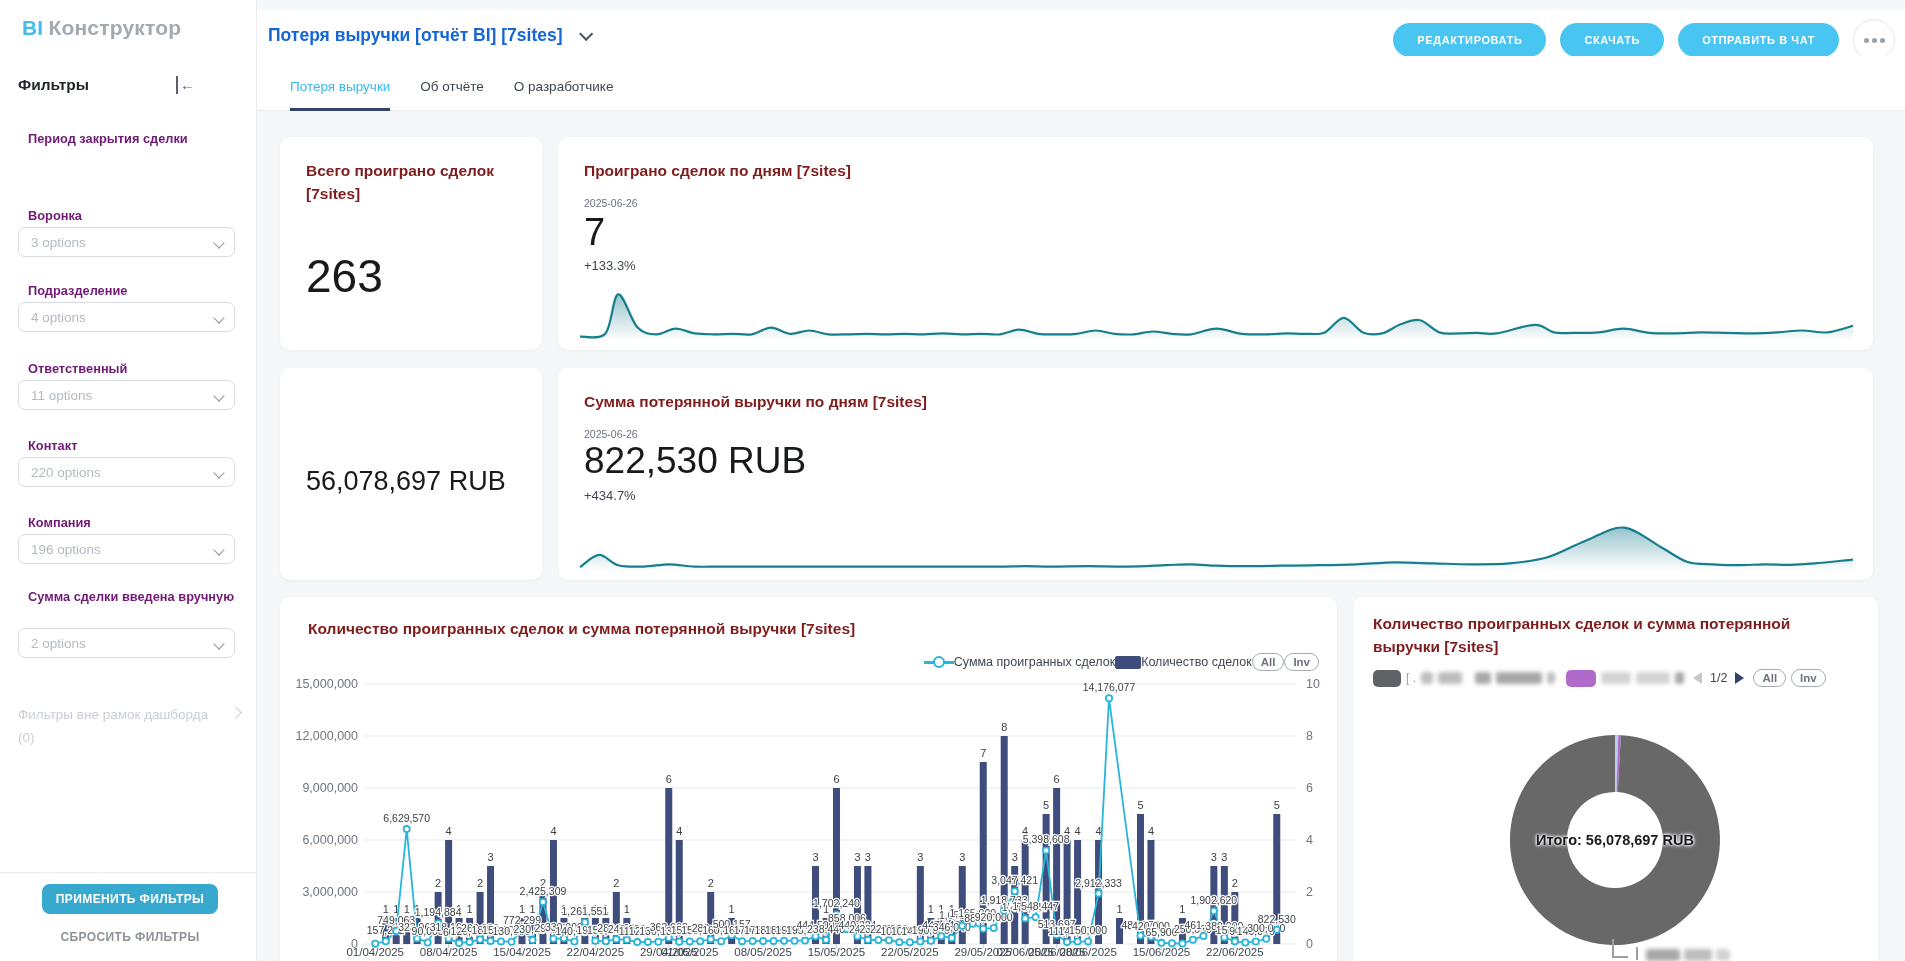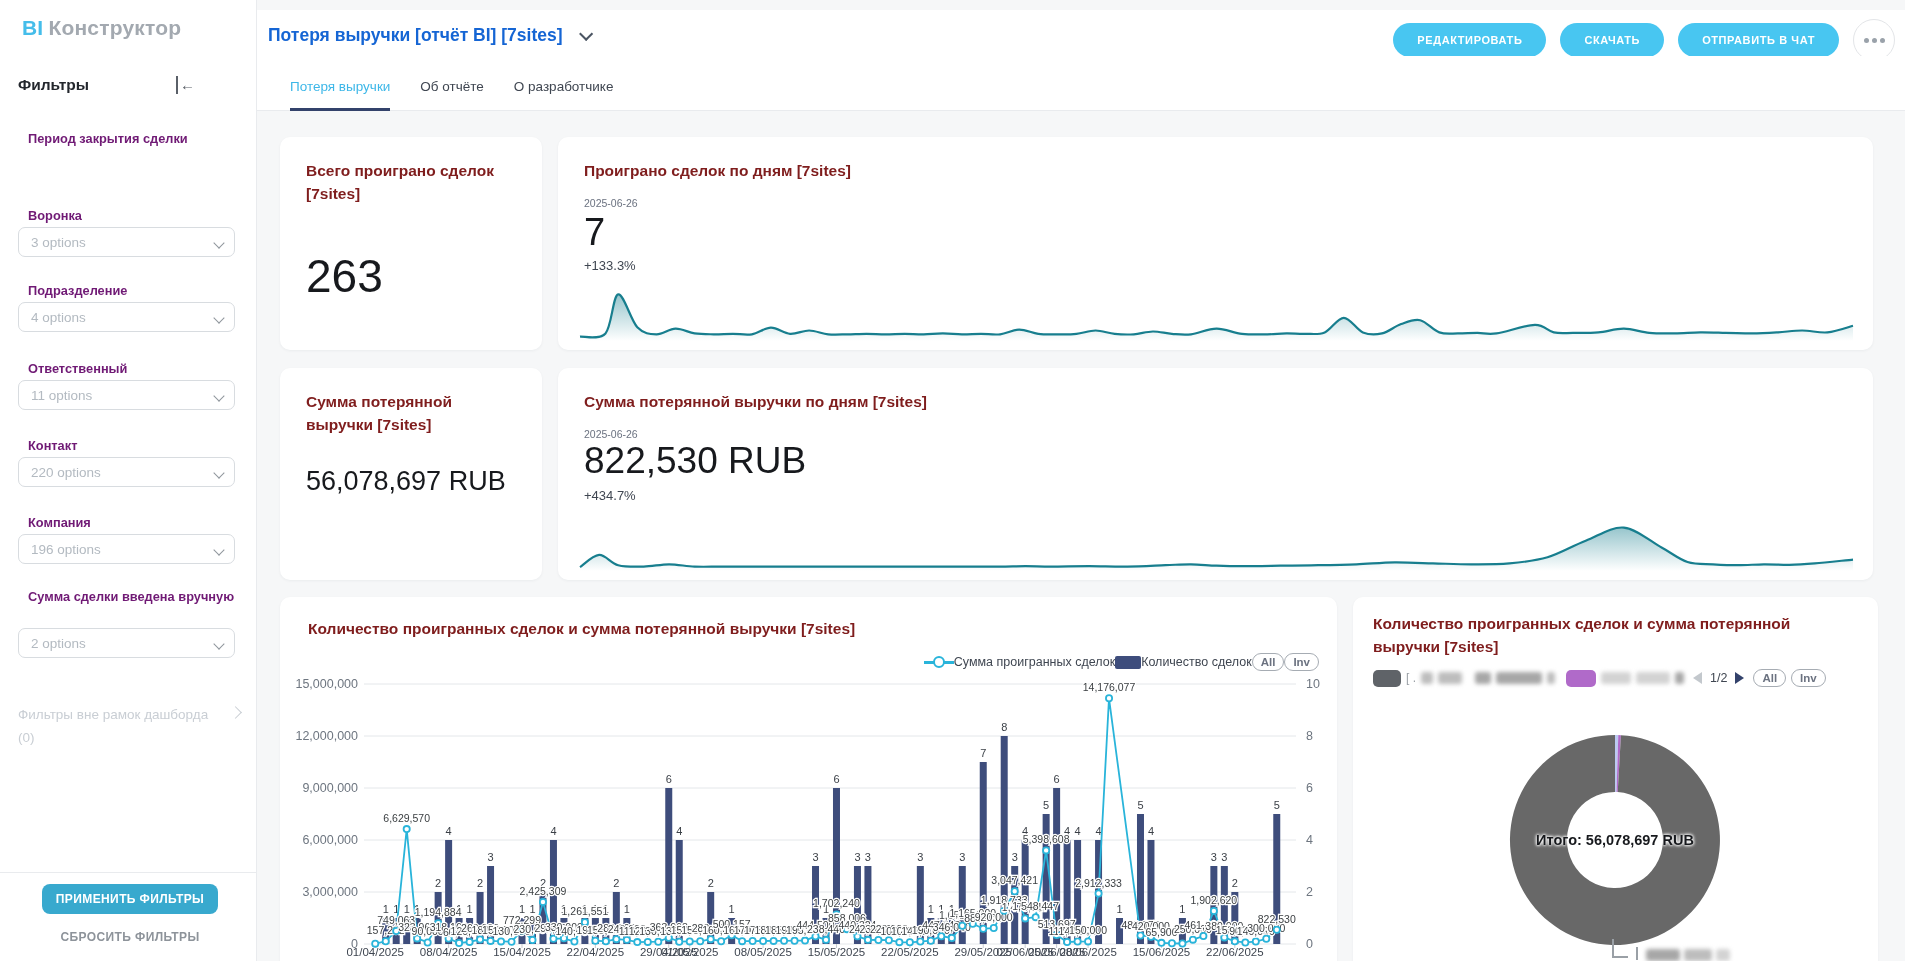--- a/index.html
+++ b/index.html
@@ -195,21 +195,20 @@
             <stop offset="100%" stop-color="#177e8e" stop-opacity="0"></stop>
           </linearGradient>
         </defs>
         <path d="M4.0,50.6C8.2,50.1,23.1,54.4,29.5,47.4C35.8,40.3,36.9,9.4,42.2,8.4C47.5,7.3,54.9,34.6,61.3,41.3C67.6,47.9,74.0,48.1,80.4,48.3C86.7,48.5,93.1,42.8,99.5,42.7C105.8,42.5,112.2,46.4,118.6,47.4C124.9,48.3,131.3,48.2,137.7,48.3C144.0,48.4,150.4,47.8,156.8,47.8C163.1,47.8,169.5,49.3,175.9,48.3C182.2,47.3,188.6,41.8,194.9,41.7C201.3,41.6,207.7,47.4,214.0,47.8C220.4,48.3,226.8,44.5,233.1,44.5C239.5,44.6,245.9,47.7,252.2,48.3C258.6,48.9,265.0,48.4,271.3,48.3C277.7,48.2,284.1,47.8,290.4,47.8C296.8,47.8,303.2,48.3,309.5,48.3C315.9,48.3,322.3,47.8,328.6,47.8C335.0,47.8,341.3,48.4,347.7,48.3C354.1,48.2,360.4,47.4,366.8,47.4C373.2,47.4,379.5,48.2,385.9,48.3C392.3,48.4,398.6,47.8,405.0,47.8C411.4,47.8,417.7,49.0,424.1,48.3C430.5,47.6,436.8,43.7,443.2,43.6C449.5,43.5,455.9,47.0,462.3,47.8C468.6,48.6,475.0,48.3,481.4,48.3C487.7,48.3,494.1,48.5,500.5,47.8C506.8,47.2,513.2,44.5,519.6,44.5C525.9,44.5,532.3,47.2,538.7,47.8C545.0,48.5,551.4,48.7,557.8,48.3C564.1,47.9,570.5,45.6,576.9,45.5C583.2,45.4,589.6,47.4,595.9,47.8C602.3,48.3,607.6,49.2,615.0,48.3C622.5,47.4,632.0,42.7,640.5,42.7C649.0,42.6,657.5,46.9,666.0,47.8C674.4,48.8,684.0,48.4,691.4,48.3C698.8,48.2,704.2,47.4,710.5,47.4C716.9,47.3,723.2,48.0,729.6,47.8C736.0,47.7,742.3,49.1,748.7,46.4C755.1,43.8,761.4,31.8,767.8,31.8C774.2,31.8,780.5,43.8,786.9,46.4C793.3,49.0,799.6,48.8,806.0,47.4C812.4,46.0,818.7,40.2,825.1,38.0C831.5,35.8,837.8,32.8,844.2,34.2C850.5,35.6,856.9,44.2,863.3,46.4C869.6,48.6,876.0,47.3,882.4,47.4C888.7,47.4,895.1,46.9,901.5,46.9C907.8,46.9,911.0,48.7,920.6,47.4C930.1,46.0,949.2,39.1,958.8,38.9C968.3,38.7,971.5,45.1,977.8,46.4C984.2,47.8,989.5,46.9,996.9,46.9C1004.4,46.9,1013.9,47.1,1022.4,46.4C1030.9,45.7,1039.4,42.6,1047.9,42.7C1056.3,42.7,1064.8,46.1,1073.3,46.9C1081.8,47.7,1090.3,47.4,1098.8,47.4C1107.3,47.3,1115.8,46.5,1124.2,46.4C1132.7,46.3,1141.2,46.7,1149.7,46.9C1158.2,47.0,1166.7,47.4,1175.2,47.4C1183.6,47.3,1192.1,46.9,1200.6,46.4C1209.1,46.0,1217.6,44.5,1226.1,44.5C1234.6,44.5,1243.1,47.2,1251.5,46.4C1260.0,45.6,1272.8,40.9,1277.0,39.8L1277.0,55L4.0,55Z" fill="url(#sparkB-grad)" stroke="none"></path>
         <path d="M4.0,50.6C8.2,50.1,23.1,54.4,29.5,47.4C35.8,40.3,36.9,9.4,42.2,8.4C47.5,7.3,54.9,34.6,61.3,41.3C67.6,47.9,74.0,48.1,80.4,48.3C86.7,48.5,93.1,42.8,99.5,42.7C105.8,42.5,112.2,46.4,118.6,47.4C124.9,48.3,131.3,48.2,137.7,48.3C144.0,48.4,150.4,47.8,156.8,47.8C163.1,47.8,169.5,49.3,175.9,48.3C182.2,47.3,188.6,41.8,194.9,41.7C201.3,41.6,207.7,47.4,214.0,47.8C220.4,48.3,226.8,44.5,233.1,44.5C239.5,44.6,245.9,47.7,252.2,48.3C258.6,48.9,265.0,48.4,271.3,48.3C277.7,48.2,284.1,47.8,290.4,47.8C296.8,47.8,303.2,48.3,309.5,48.3C315.9,48.3,322.3,47.8,328.6,47.8C335.0,47.8,341.3,48.4,347.7,48.3C354.1,48.2,360.4,47.4,366.8,47.4C373.2,47.4,379.5,48.2,385.9,48.3C392.3,48.4,398.6,47.8,405.0,47.8C411.4,47.8,417.7,49.0,424.1,48.3C430.5,47.6,436.8,43.7,443.2,43.6C449.5,43.5,455.9,47.0,462.3,47.8C468.6,48.6,475.0,48.3,481.4,48.3C487.7,48.3,494.1,48.5,500.5,47.8C506.8,47.2,513.2,44.5,519.6,44.5C525.9,44.5,532.3,47.2,538.7,47.8C545.0,48.5,551.4,48.7,557.8,48.3C564.1,47.9,570.5,45.6,576.9,45.5C583.2,45.4,589.6,47.4,595.9,47.8C602.3,48.3,607.6,49.2,615.0,48.3C622.5,47.4,632.0,42.7,640.5,42.7C649.0,42.6,657.5,46.9,666.0,47.8C674.4,48.8,684.0,48.4,691.4,48.3C698.8,48.2,704.2,47.4,710.5,47.4C716.9,47.3,723.2,48.0,729.6,47.8C736.0,47.7,742.3,49.1,748.7,46.4C755.1,43.8,761.4,31.8,767.8,31.8C774.2,31.8,780.5,43.8,786.9,46.4C793.3,49.0,799.6,48.8,806.0,47.4C812.4,46.0,818.7,40.2,825.1,38.0C831.5,35.8,837.8,32.8,844.2,34.2C850.5,35.6,856.9,44.2,863.3,46.4C869.6,48.6,876.0,47.3,882.4,47.4C888.7,47.4,895.1,46.9,901.5,46.9C907.8,46.9,911.0,48.7,920.6,47.4C930.1,46.0,949.2,39.1,958.8,38.9C968.3,38.7,971.5,45.1,977.8,46.4C984.2,47.8,989.5,46.9,996.9,46.9C1004.4,46.9,1013.9,47.1,1022.4,46.4C1030.9,45.7,1039.4,42.6,1047.9,42.7C1056.3,42.7,1064.8,46.1,1073.3,46.9C1081.8,47.7,1090.3,47.4,1098.8,47.4C1107.3,47.3,1115.8,46.5,1124.2,46.4C1132.7,46.3,1141.2,46.7,1149.7,46.9C1158.2,47.0,1166.7,47.4,1175.2,47.4C1183.6,47.3,1192.1,46.9,1200.6,46.4C1209.1,46.0,1217.6,44.5,1226.1,44.5C1234.6,44.5,1243.1,47.2,1251.5,46.4C1260.0,45.6,1272.8,40.9,1277.0,39.8" fill="none" stroke="#177e8e" stroke-width="2.2"></path>
       </svg>
     </div>
 </div>
 
 <div class="card" id="cardC">
-  <div class="c-title">Сумма потерянной выручки [7sites]</div>
   <div class="big-val" style="top:98px;font-size:27px">56,078,697 RUB</div>
 </div>
 
 <div class="card" id="cardD">
   <div class="c-title">Сумма потерянной выручки по дням [7sites]</div>
   <div class="kpi-date">2025-06-26</div>
   <div class="big-val" style="top:72px;font-size:37px">822,530 RUB</div>
   <div class="kpi-delta" style="top:120px">+434.7%</div>
   <div class="spark" id="sparkD">
       <svg viewBox="0 0 1281 58" preserveAspectRatio="none">

